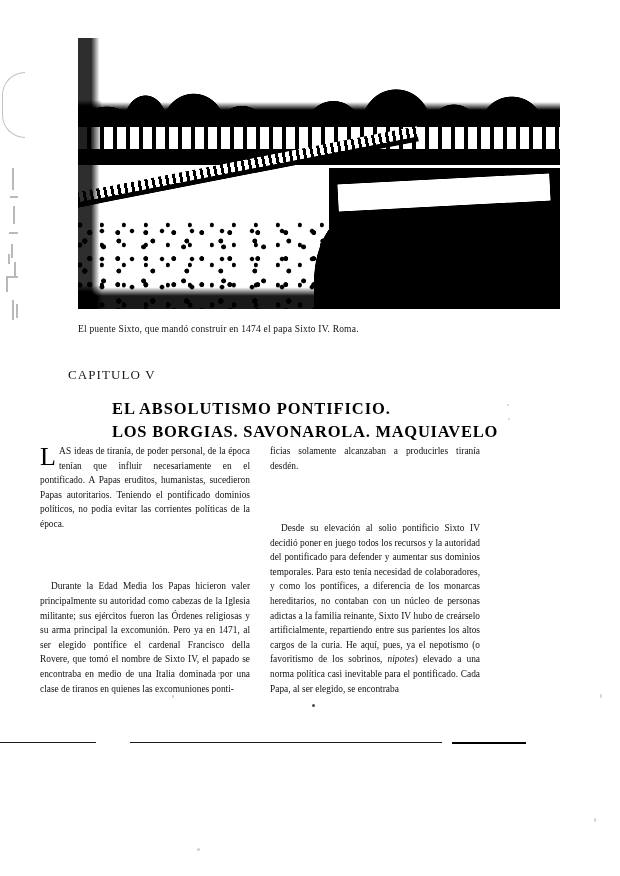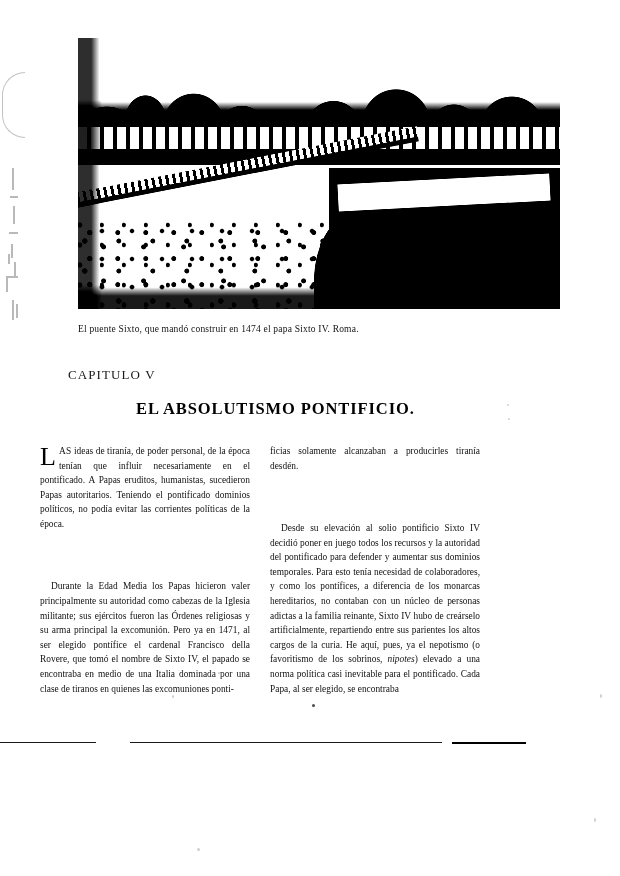--- a/index.html
+++ b/index.html
@@ -208,21 +208,21 @@
     left: 68px;
     top: 367px;
     font-size: 13px;
     letter-spacing: 1.1px;
     color: #1a1a1a;
     font-variant: small-caps;
     text-transform: uppercase;
   }
   .chapter-title {
     position: absolute;
-    left: 136px;
+    left: 112px;
     top: 386px;
     width: 400px;
     font-size: 16.5px;
     letter-spacing: .9px;
     line-height: 1.42;
     color: #000;
   }
   .chapter-title .t-line { display: block; white-space: nowrap; }
   .chapter-title .t-line.line2 { letter-spacing: .75px; }
 
@@ -354,20 +354,21 @@
       <div class="ph-left-edge"></div>
       <div class="ph-bottom-edge"></div>
     </div>
     <figcaption class="photo-caption">El puente Sixto, que mandó construir en 1474 el papa Sixto IV. Roma.</figcaption>
   </figure>
 
   <div class="chapter-label">CAPITULO V</div>
 
   <h1 class="chapter-title">
     <span class="t-line line1">EL ABSOLUTISMO PONTIFICIO.</span>
+    <span class="t-line line2">LOS BORGIAS. SAVONAROLA. MAQUIAVELO</span>
   </h1>
 
   <div class="body-columns">
 
     <div class="col">
       <p class="first-par"><span class="dropcap">L</span><span class="smallcaps">AS</span><span> ideas de tiranía, de poder personal, de la época tenían que influir necesariamente en el pontificado. A Papas eruditos, humanistas, sucedieron Papas autoritarios. Teniendo el pontificado dominios políticos, no podía evitar las corrientes políticas de la época.</span></p>
 
       <p class="indent">Durante la Edad Media los Papas hicieron valer principalmente su autoridad como cabezas de la Iglesia militante; sus ejércitos fueron las Órdenes religiosas y su arma principal la excomunión. Pero ya en 1471, al ser elegido pontífice el cardenal Francisco della Rovere, que tomó el nombre de Sixto IV, el papado se encontraba en medio de una Italia dominada por una clase de tiranos en quienes las excomuniones ponti-</p>
     </div>
 

